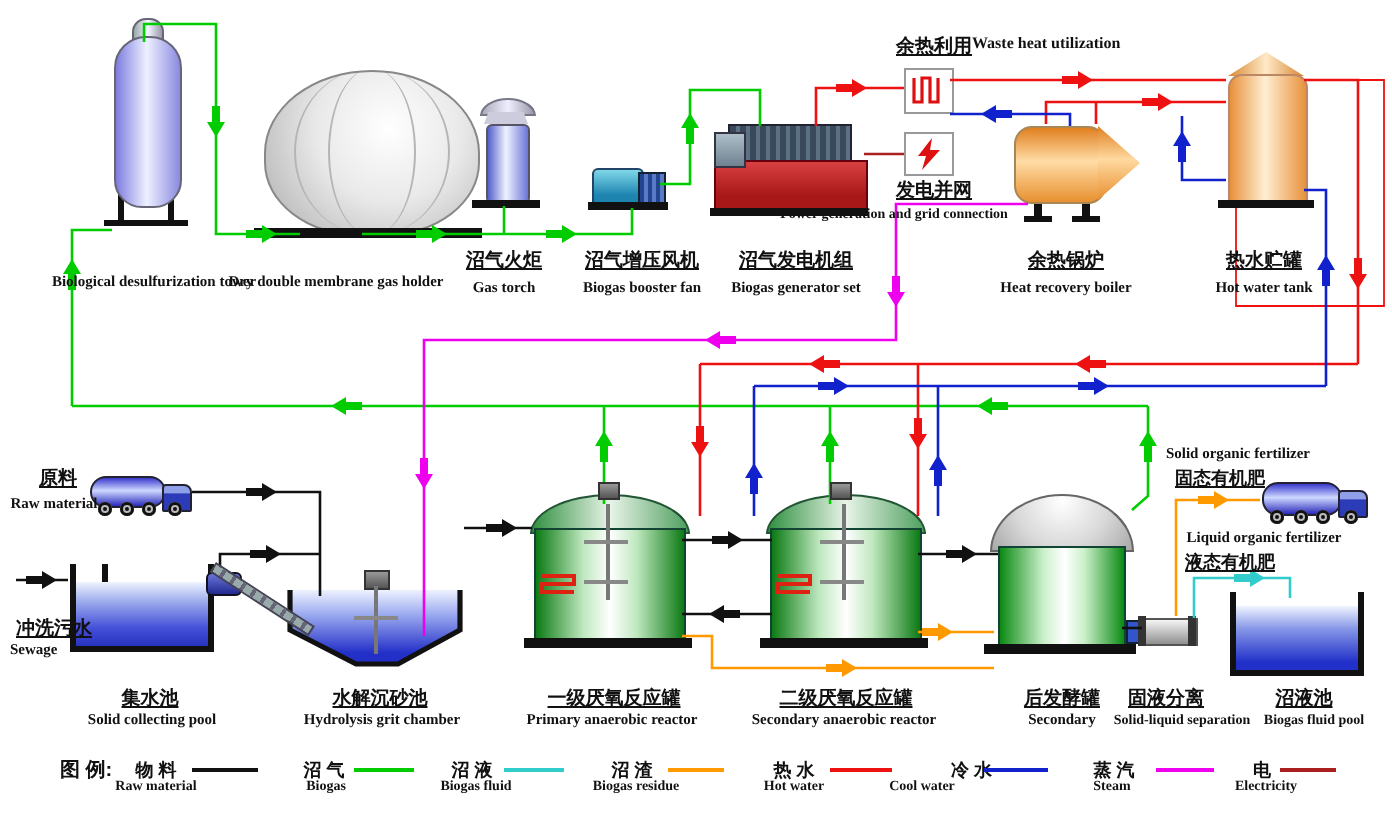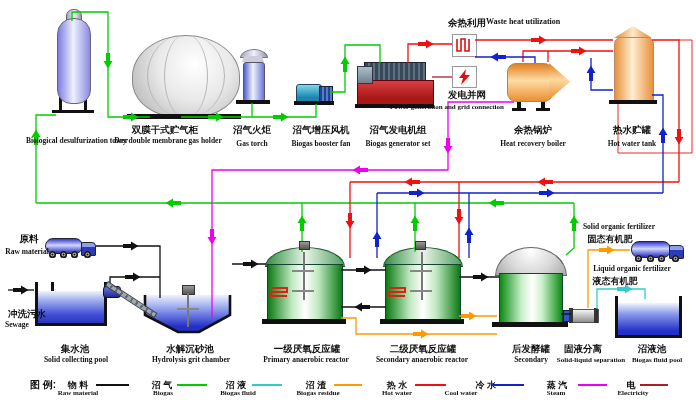--- a/index.html
+++ b/index.html
@@ -1,20 +1,20 @@
 <!DOCTYPE html>
 <html><head>
 <meta charset="utf-8">
 <style>
   html,body{margin:0;padding:0;background:#fff;}
   #stage{position:relative;width:696px;height:408px;background:#fff;overflow:hidden;
          font-family:"Liberation Sans","DejaVu Sans",sans-serif;}
   .abs{position:absolute;}
   .zh{position:absolute;font-family:"Liberation Sans","DejaVu Sans",sans-serif;
-      font-weight:bold;font-size:9.5px;color:#111;text-align:center;white-space:nowrap;z-index:7;}
+      font-weight:bold;font-size:9.5px;color:#111;text-align:center;white-space:nowrap;z-index:7;text-decoration:underline;}
   .en{position:absolute;font-family:"Liberation Serif","DejaVu Serif",serif;
       font-weight:bold;font-size:7.5px;color:#111;text-align:center;z-index:7;line-height:8.5px;}
   .nw{white-space:nowrap;}
   
   .blackbar{position:absolute;background:#111;z-index:3;}
   .leg{position:absolute;background:#111;z-index:2;}
   
   #tower-body{left:57px;top:18px;width:32px;height:84px;border-radius:16px 16px 14px 14px;
     background:linear-gradient(90deg,#7d7de0,#eef0ff 48%,#8a8ae0);border:1px solid #667;z-index:3;}
   #tower-cap{left:66px;top:9px;width:14px;height:13px;border-radius:7px 7px 2px 2px;
@@ -310,21 +310,20 @@
       <path d="M-7,-2 L1,-2 L1,-4.5 L8.5,0 L1,4.5 L1,2 L-7,2 Z" fill="#1122cc" transform="translate(377,240) rotate(270)"></path>
       <path d="M-7,-2 L1,-2 L1,-4.5 L8.5,0 L1,4.5 L1,2 L-7,2 Z" fill="#1122cc" transform="translate(469,236) rotate(270)"></path>
       <path d="M-7,-2 L1,-2 L1,-4.5 L8.5,0 L1,4.5 L1,2 L-7,2 Z" fill="#ff9900" transform="translate(420,334) rotate(0)"></path>
       <path d="M-7,-2 L1,-2 L1,-4.5 L8.5,0 L1,4.5 L1,2 L-7,2 Z" fill="#ff9900" transform="translate(468,316) rotate(0)"></path>
       <path d="M-7,-2 L1,-2 L1,-4.5 L8.5,0 L1,4.5 L1,2 L-7,2 Z" fill="#ff9900" transform="translate(606,250) rotate(0)"></path>
       <path d="M-7,-2 L1,-2 L1,-4.5 L8.5,0 L1,4.5 L1,2 L-7,2 Z" fill="#33cccc" transform="translate(624,289) rotate(0)"></path>
     </svg>
 
   <div class="en" style="left:18px;top:137px;width:118px;white-space:normal;">Biological desulfurization tower</div>
 
-  <div class="zh" style="left:115px;top:124px;width:100px;">双膜干式贮气柜</div>
   <div class="en nw" style="left:112px;top:137px;width:112px;">Dry double membrane gas holder</div>
 
   <div class="zh" style="left:227px;top:124px;width:50px;">沼气火炬</div>
   <div class="en nw" style="left:227px;top:140px;width:50px;">Gas torch</div>
 
   <div class="zh" style="left:291px;top:124px;width:60px;">沼气增压风机</div>
   <div class="en nw" style="left:285px;top:140px;width:72px;">Biogas booster fan</div>
 
   <div class="zh" style="left:368px;top:124px;width:60px;">沼气发电机组</div>
   <div class="en nw" style="left:360px;top:140px;width:76px;">Biogas generator set</div>

